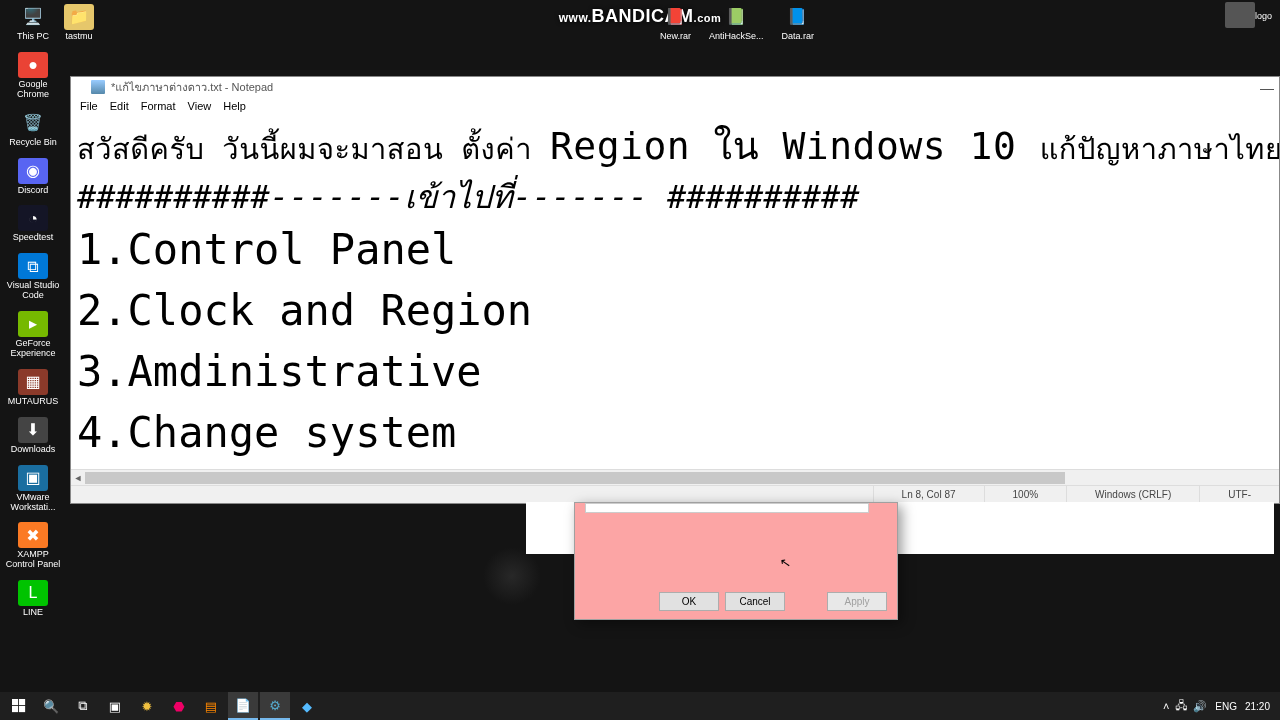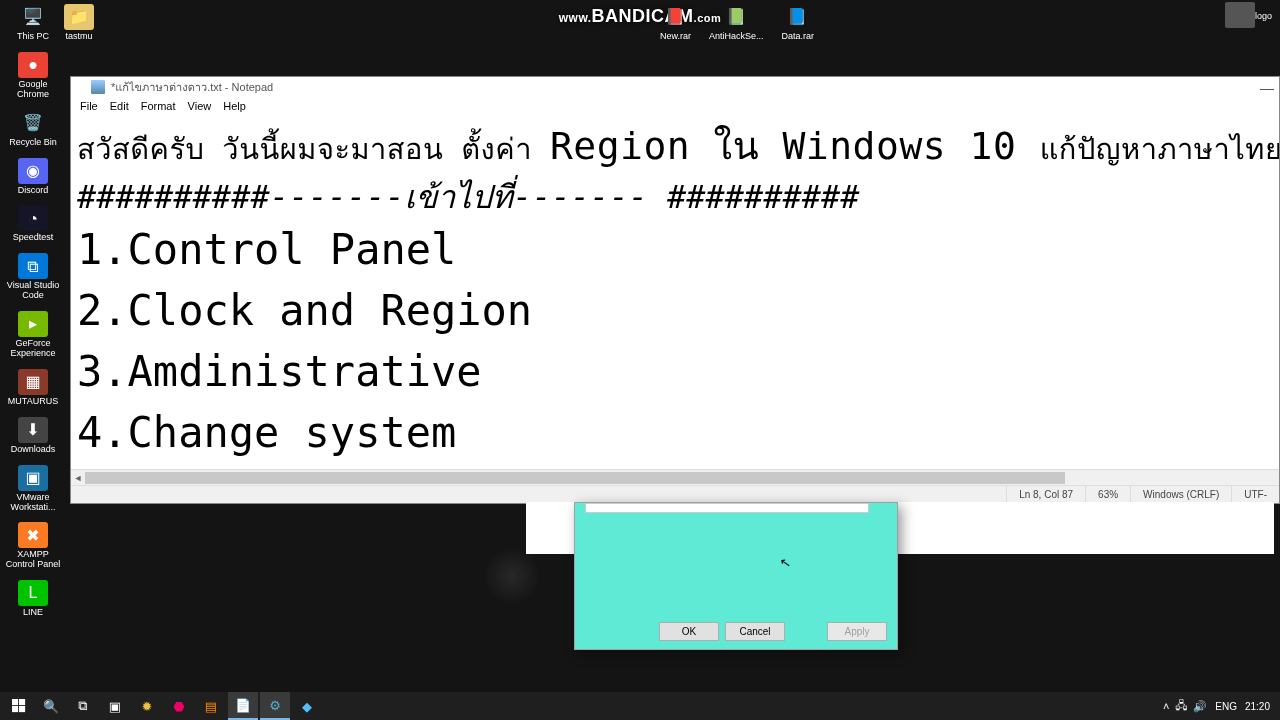--- a/index.html
+++ b/index.html
@@ -128,36 +128,36 @@
   display:flex;align-items:center;justify-content:center;
   color:#666; font-size:9px;
 }
 .np-status {
   height: 18px; background: #f0f0f0;
   border-top: 1px solid #ddd;
   display: flex; justify-content: flex-end; align-items: center;
   font-size: 10px; color: #444;
   gap: 0;
 }
-.np-status span { padding: 0 12px; border-left: 1px solid #ddd; height:100%; display:flex; align-items:center;}
+.np-status span { padding: 0 28px; border-left: 1px solid #ddd; height:100%; display:flex; align-items:center;}
 
 
 .cp-back {
   position: absolute;
   left: 526px; top: 502px;
   width: 748px; height: 52px;
   background: #fff;
 }
 
 
 .dialog {
   position: absolute;
   left: 574px; top: 502px;
-  width: 324px; height: 148px;
-  background: #5eead4;
+  width: 324px; height: 118px;
+  background: #fca5a5;
   border: 1px solid #a0a0a0;
   box-shadow: 4px 4px 12px rgba(0,0,0,.4);
 }
 .dialog .field {
   position: absolute; left: 10px; top: 0;
   width: 284px; height: 10px;
   background: #fff; border: 1px solid #ccc;
 }
 .dialog-btns {
   position: absolute; bottom: 8px; right: 10px;
@@ -317,21 +317,21 @@
     <div class="item">4.Change system</div>
     <div class="item">5.Thailand</div>
     <div><span class="selected">จากนั้นกด ok  ระบบจะทำการรี รีสตาร์ท เครื่องหนึ่งรอบหลังจากนั้นทำการเข้าเกมใหม่อีกครั้ง</span></div>
   </div>
   <div class="np-scroll">
     <div class="arrow-l">◄</div>
     <div class="thumb"></div>
   </div>
   <div class="np-status">
     <span>Ln 8, Col 87</span>
-    <span>63%</span>
+    <span>100%</span>
     <span>Windows (CRLF)</span>
     <span>UTF-</span>
   </div>
 </div>
 <div class="np-title-controls">—</div>
 
 <div class="cp-back"></div>
 
 <div class="dialog">
   <div class="field"></div>

